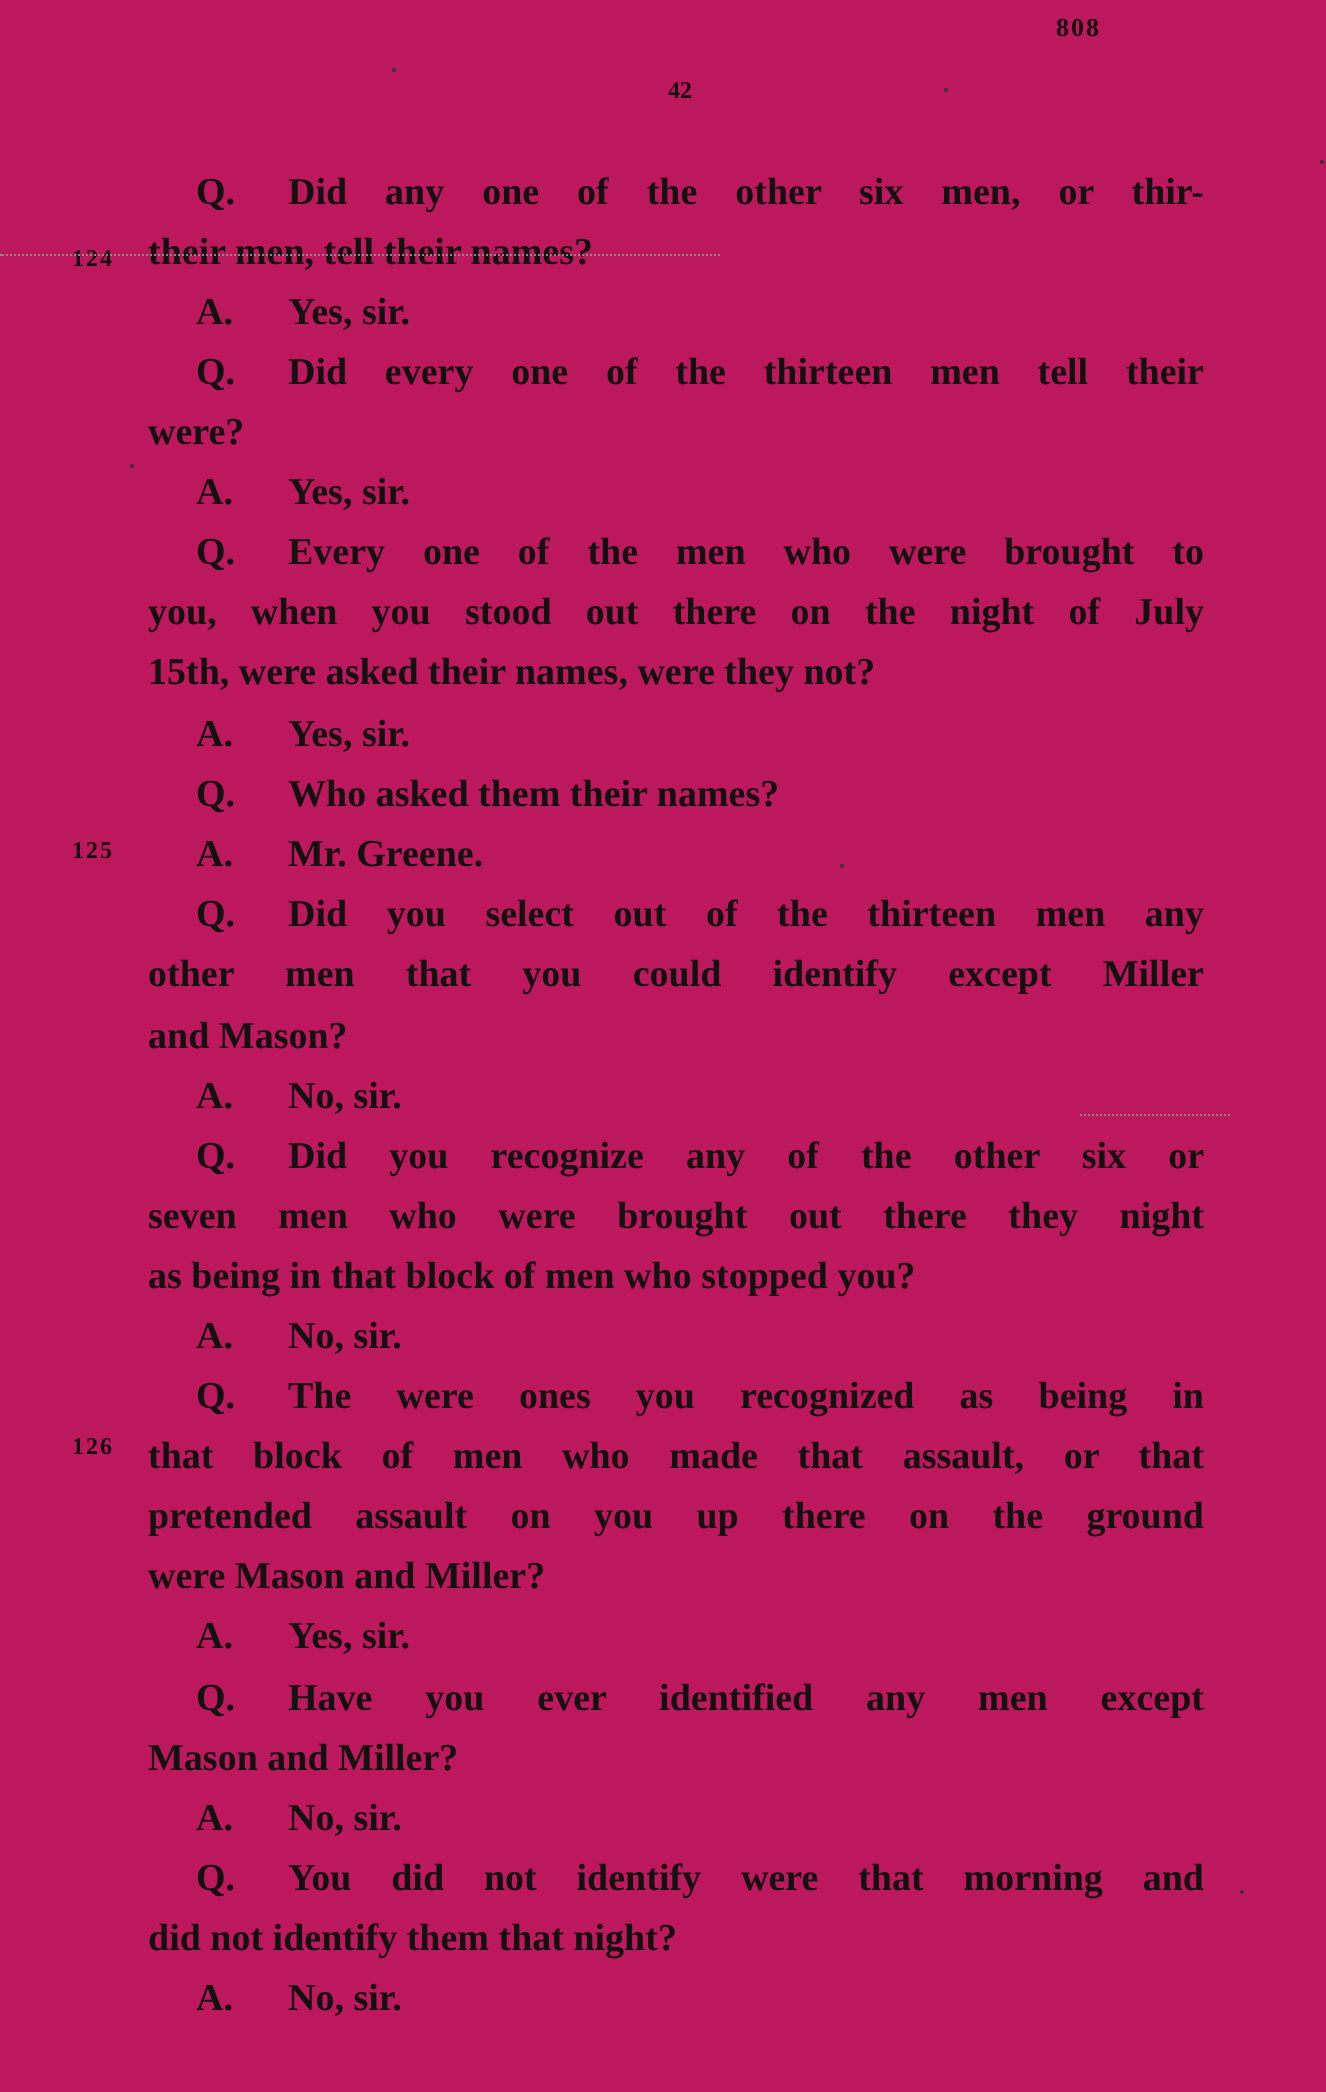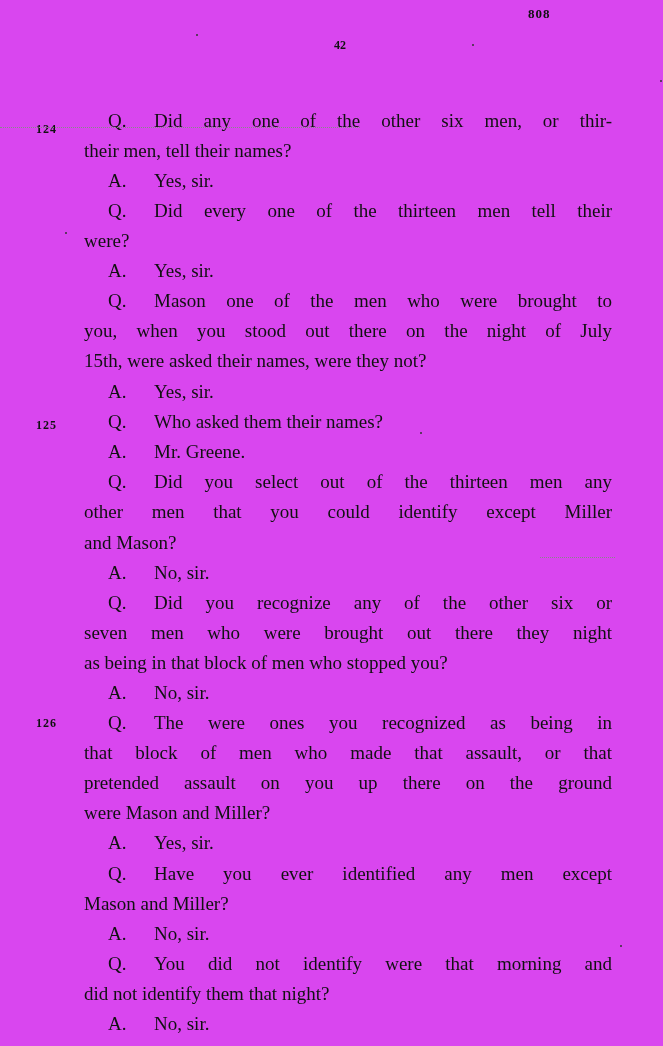--- a/index.html
+++ b/index.html
@@ -12,48 +12,47 @@
       height: 1046px;
       position: relative;
       overflow: hidden;
       font-family: "Liberation Serif", "DejaVu Serif", serif;
       color: #111111;
     }
     .page {
       position: absolute;
       left: 0; top: 0;
       width: 663px; height: 1046px;
-      background: #d946ef;
+      background: #be185d;
     }
     .stamp {
       position: absolute;
       left: 528px;
       top: 6px;
       font-size: 13px;
       font-weight: bold;
       letter-spacing: 1px;
     }
     .page-number {
       position: absolute;
       left: 334px;
       top: 38px;
       font-size: 12px;
       font-weight: bold;
     }
     .line {
       position: absolute;
-      left: 84px;
+      left: 74px;
       width: 528px;
       font-size: 19px;
-      font-weight: normal;
+      font-weight: bold;
       line-height: 24px;
       white-space: nowrap;
       text-align: justify;
       text-align-last: justify;
-      margin-top: 24px;
     }
     .line.short {
       text-align-last: left;
     }
     .line .label {
       display: inline-block;
       width: 46px;
       margin-left: 24px;
     }
     .margin-num {
@@ -87,21 +86,21 @@
       <div class="margin-num" style="top: 418px;">125</div>
       <div class="margin-num" style="top: 716px;">126</div>
     </div>
   <div id="lines-container">
       <div class="line" style="top: 85px;"><span class="label">Q.</span><span>Did any one of the other six men, or thir-</span></div>
       <div class="line short" style="top: 115px;"><span>their men, tell their names?</span></div>
       <div class="line short" style="top: 145px;"><span class="label">A.</span><span>Yes, sir.</span></div>
       <div class="line" style="top: 175px;"><span class="label">Q.</span><span>Did every one of the thirteen men tell their</span></div>
       <div class="line short" style="top: 205px;"><span>were?</span></div>
       <div class="line short" style="top: 235px;"><span class="label">A.</span><span>Yes, sir.</span></div>
-      <div class="line" style="top: 265px;"><span class="label">Q.</span><span>Mason one of the men who were brought to</span></div>
+      <div class="line" style="top: 265px;"><span class="label">Q.</span><span>Every one of the men who were brought to</span></div>
       <div class="line" style="top: 295px;"><span>you, when you stood out there on the night of July</span></div>
       <div class="line short" style="top: 325px;"><span>15th, were asked their names, were they not?</span></div>
       <div class="line short" style="top: 356px;"><span class="label">A.</span><span>Yes, sir.</span></div>
       <div class="line short" style="top: 386px;"><span class="label">Q.</span><span>Who asked them their names?</span></div>
       <div class="line short" style="top: 416px;"><span class="label">A.</span><span>Mr. Greene.</span></div>
       <div class="line" style="top: 446px;"><span class="label">Q.</span><span>Did you select out of the thirteen men any</span></div>
       <div class="line" style="top: 476px;"><span>other men that you could identify except Miller</span></div>
       <div class="line short" style="top: 507px;"><span>and Mason?</span></div>
       <div class="line short" style="top: 537px;"><span class="label">A.</span><span>No, sir.</span></div>
       <div class="line" style="top: 567px;"><span class="label">Q.</span><span>Did you recognize any of the other six or</span></div>

